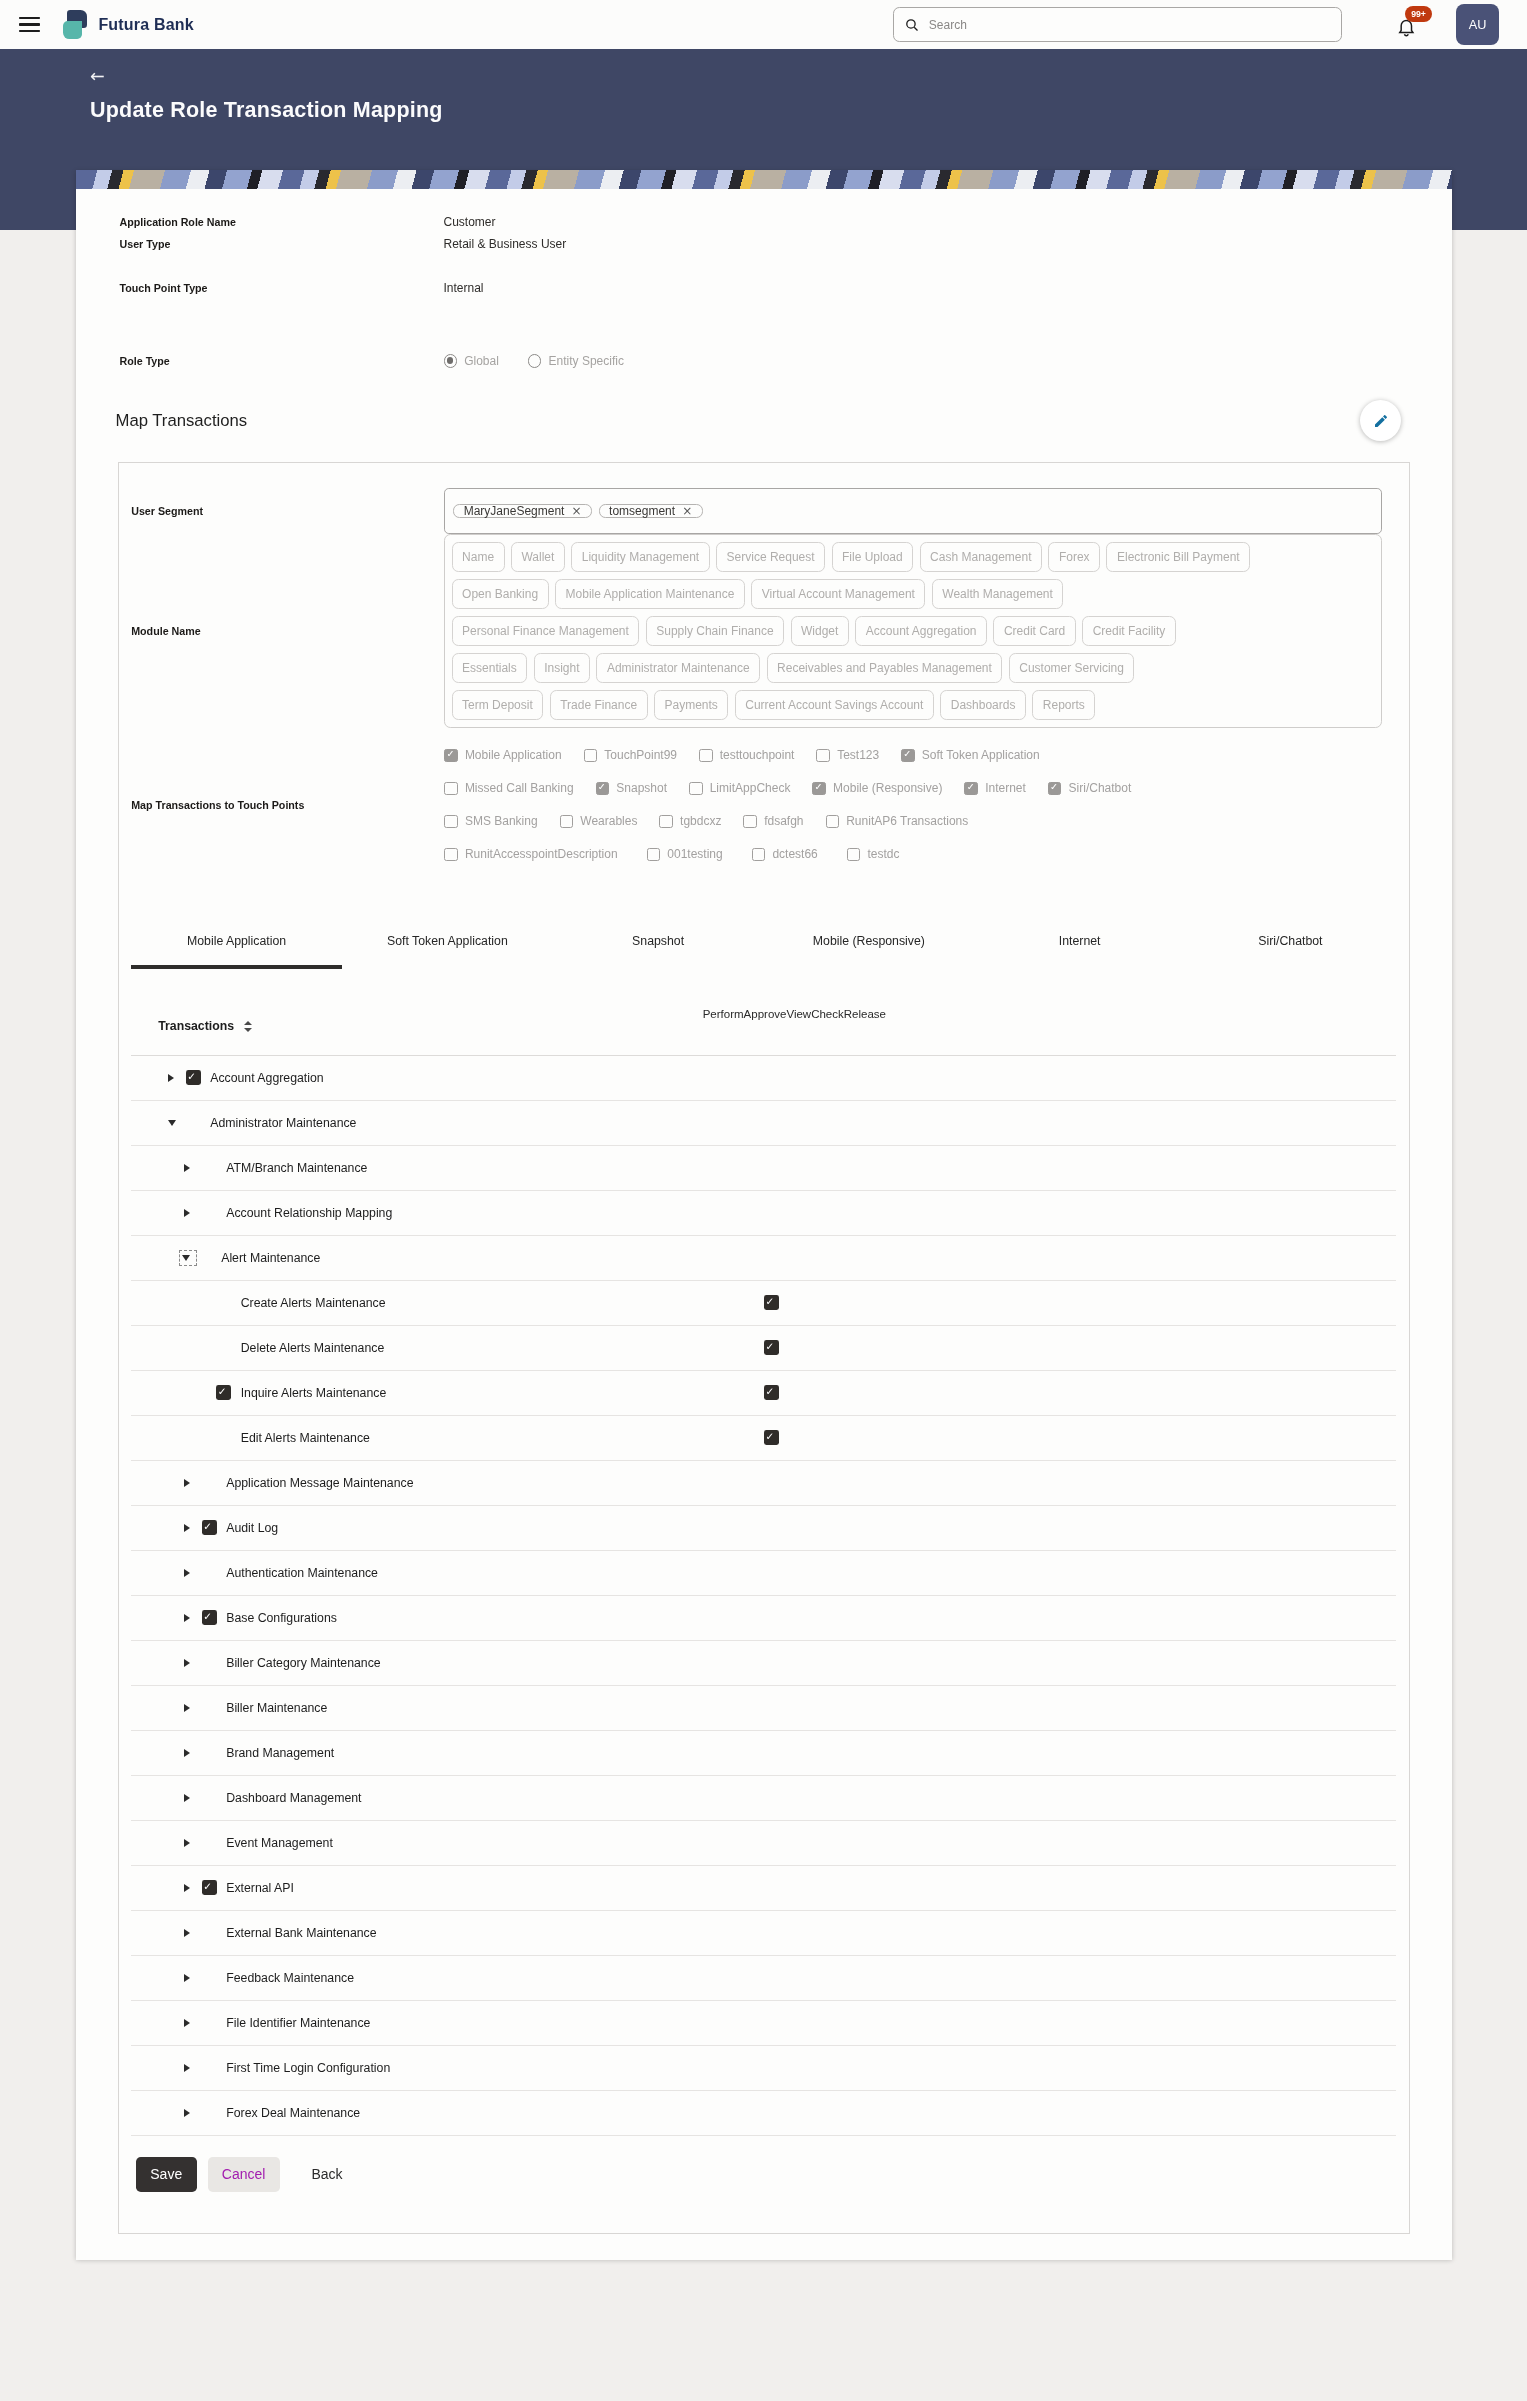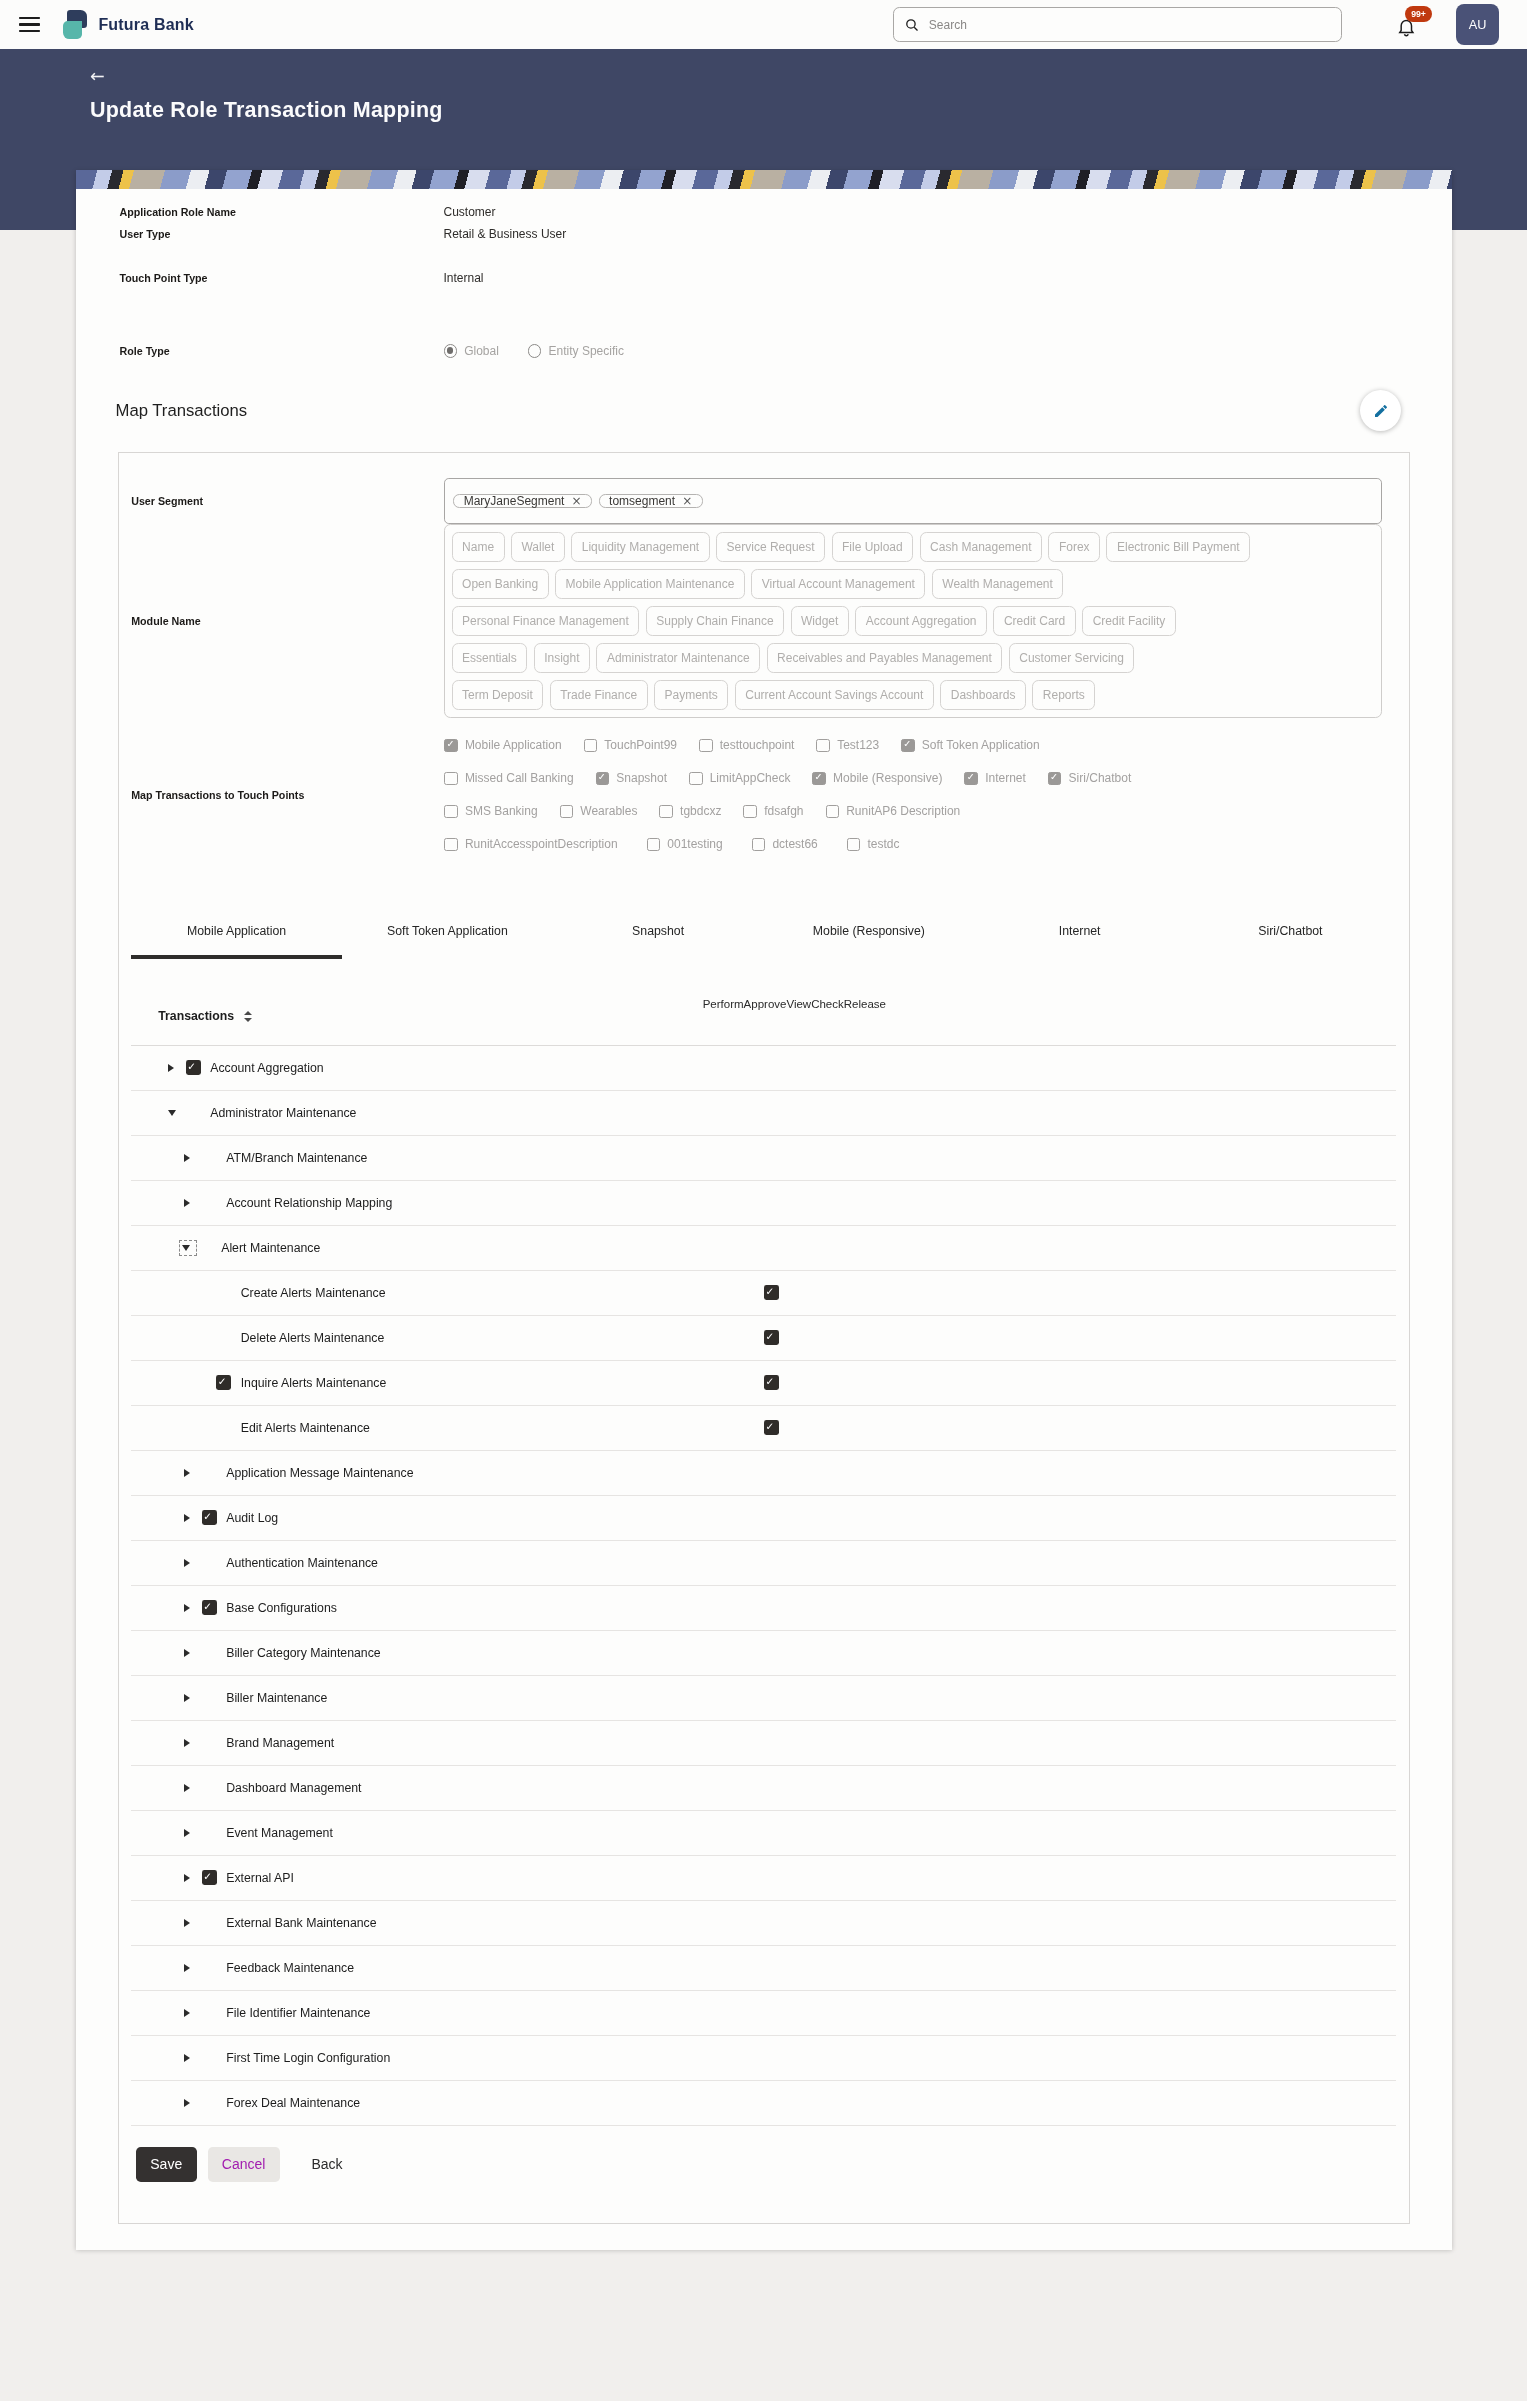--- a/index.html
+++ b/index.html
@@ -57,21 +57,21 @@
     height: 19px;
     background: repeating-linear-gradient(105deg,
       #5a6899 0 20.7px, #c3cce8 20.7px 35px, #29292f 35px 46px, #edc24a 46px 56px,
       #b9b0a2 56px 86px, #8b9cc9 86px 111px, #eceef2 111px 129px, #3c466b 129px 146px,
       #93a3cf 146px 170px, #1f1f26 170px 180px, #d8ddee 180px 200px);
   }
   .summary { padding: 0 44px; }
   .srow { display: grid; grid-template-columns: 324px 1fr; align-items: center; }
   .slabel { font-size: 10.7px; font-weight: bold; color: #1c1a18; }
   .svalue { font-size: 12px; color: #2e2c2a; }
-  .r1 { margin-top: 16px; }
+  .r1 { margin-top: 26px; }
   .r2 { margin-top: 36px; }
   .r3 { margin-top: 8px; }
   .r4 { margin-top: 30px; }
   .r5 { margin-top: 59px; }
   .text-input {
     width: 525px; height: 43px; border: 0.8px solid #a8a6a4; border-radius: 4.8px;
     background: #fdfdfc; font-size: 12px; color: #2e2c2a; padding: 0 12.7px; font-family: inherit;
   }
   .radio-group { display: flex; gap: 29px; }
   .radio-opt { display: flex; align-items: center; gap: 7.2px; color: #a5a3a1; font-size: 12px; }
@@ -345,21 +345,21 @@
             <span class="tp-item">
               <span class="cbx-d"></span>
               <span>tgbdcxz</span>
             </span>
             <span class="tp-item">
               <span class="cbx-d"></span>
               <span>fdsafgh</span>
             </span>
             <span class="tp-item">
               <span class="cbx-d"></span>
-              <span>RunitAP6 Description</span>
+              <span>RunitAP6 Transactions</span>
             </span>
           </div>
         <div class="tp-row">
             <span class="tp-item">
               <span class="cbx-d"></span>
               <span>RunitAccesspointDescription</span>
             </span>
             <span class="tp-item">
               <span class="cbx-d"></span>
               <span>001testing</span>

